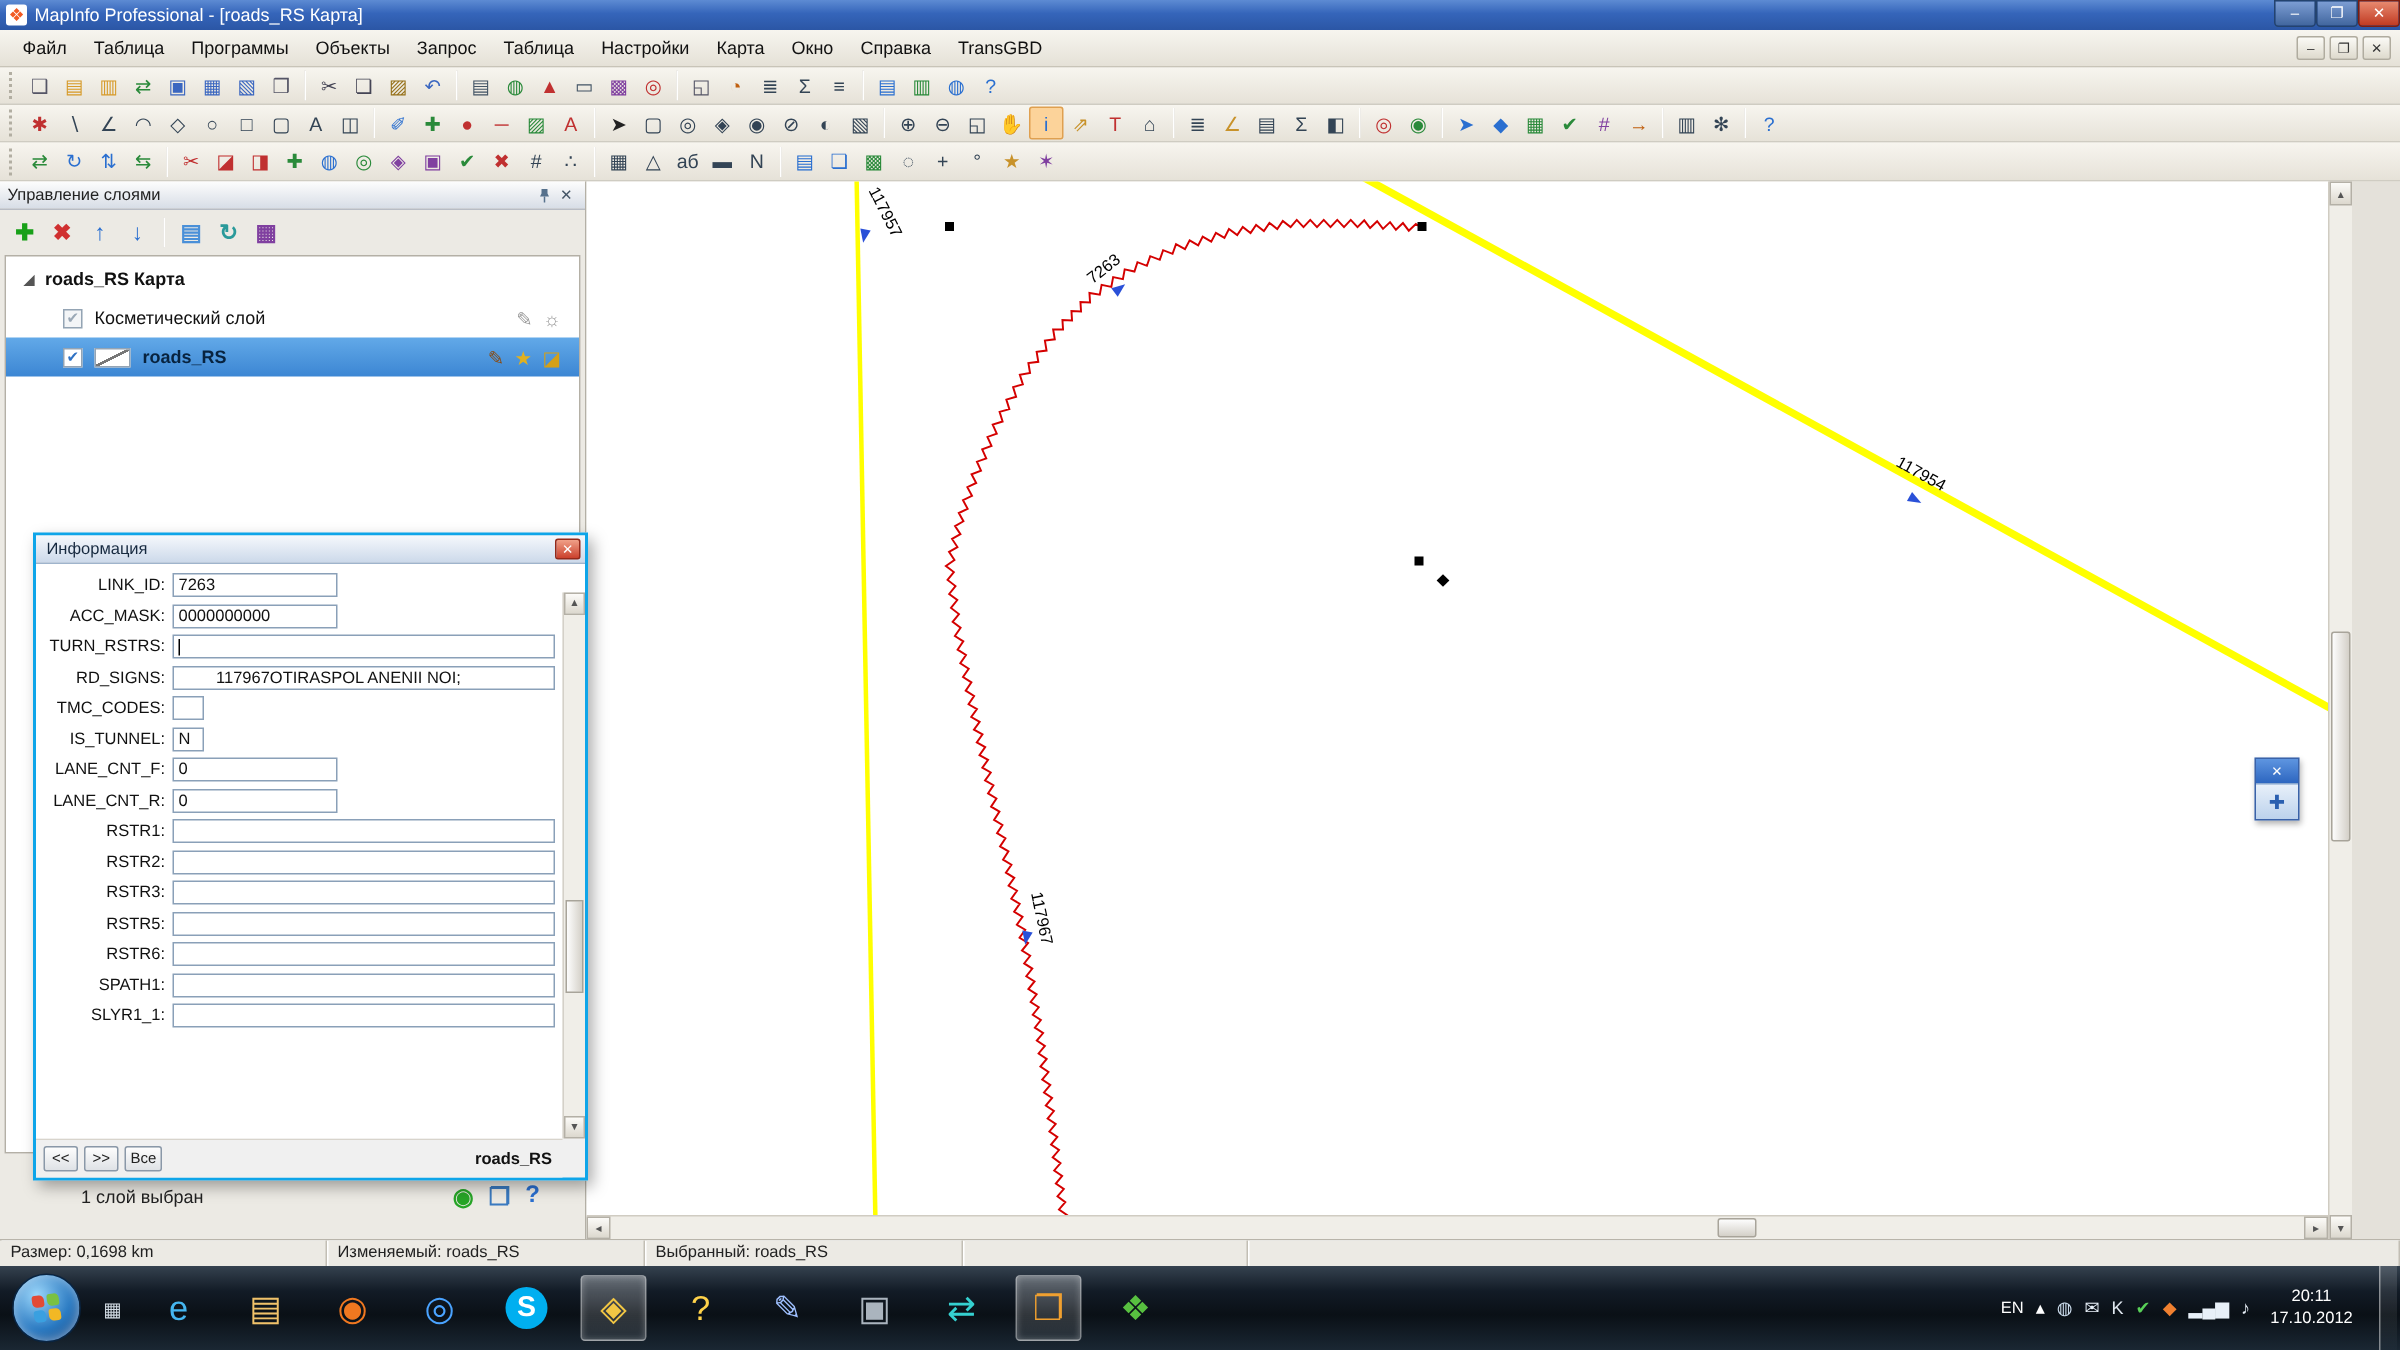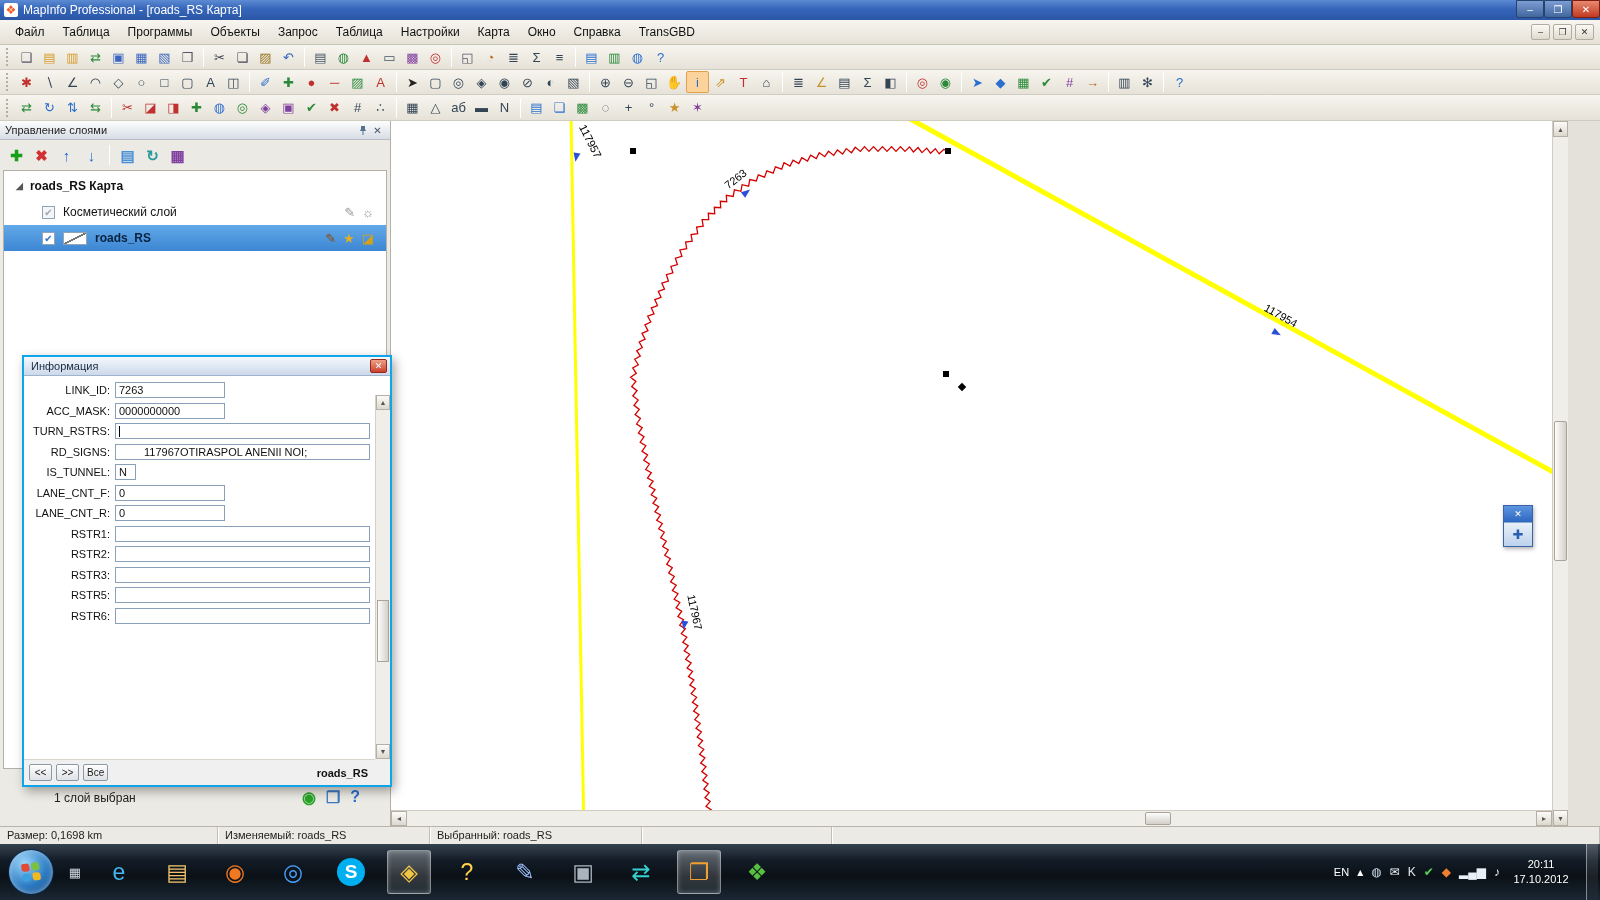--- a/index.html
+++ b/index.html
@@ -636,20 +636,24 @@
         </div>
         <div class="irow">
           <label class="ilabel">TURN_RSTRS:</label>
           <input class="ifield w-l focused" style="">
         </div>
         <div class="irow">
           <label class="ilabel">RD_SIGNS:</label>
           <input class="ifield w-l" value="117967OTIRASPOL ANENII NOI;" style="">
         </div>
         <div class="irow">
+          <label class="ilabel">TMC_CODES:</label>
+          <input class="ifield w-s" style="">
+        </div>
+        <div class="irow">
           <label class="ilabel">IS_TUNNEL:</label>
           <input class="ifield w-s" value="N" style="">
         </div>
         <div class="irow">
           <label class="ilabel">LANE_CNT_F:</label>
           <input class="ifield w-m" value="0" style="">
         </div>
         <div class="irow">
           <label class="ilabel">LANE_CNT_R:</label>
           <input class="ifield w-m" value="0" style="">
@@ -665,20 +669,28 @@
         <div class="irow">
           <label class="ilabel">RSTR3:</label>
           <input class="ifield w-l" style="">
         </div>
         <div class="irow">
           <label class="ilabel">RSTR5:</label>
           <input class="ifield w-l" style="">
         </div>
         <div class="irow">
           <label class="ilabel">RSTR6:</label>
+          <input class="ifield w-l" style="">
+        </div>
+        <div class="irow">
+          <label class="ilabel">SPATH1:</label>
+          <input class="ifield w-l" style="">
+        </div>
+        <div class="irow">
+          <label class="ilabel">SLYR1_1:</label>
           <input class="ifield w-l" style="">
         </div>
       </div>
     <div class="dlg-scroll">
       <div class="ds-arrow" style="top:0;">▲</div>
       <div class="ds-thumb"></div>
       <div class="ds-arrow" style="bottom:0;">▼</div>
     </div>
   </div>
   <div class="dlg-nav">

